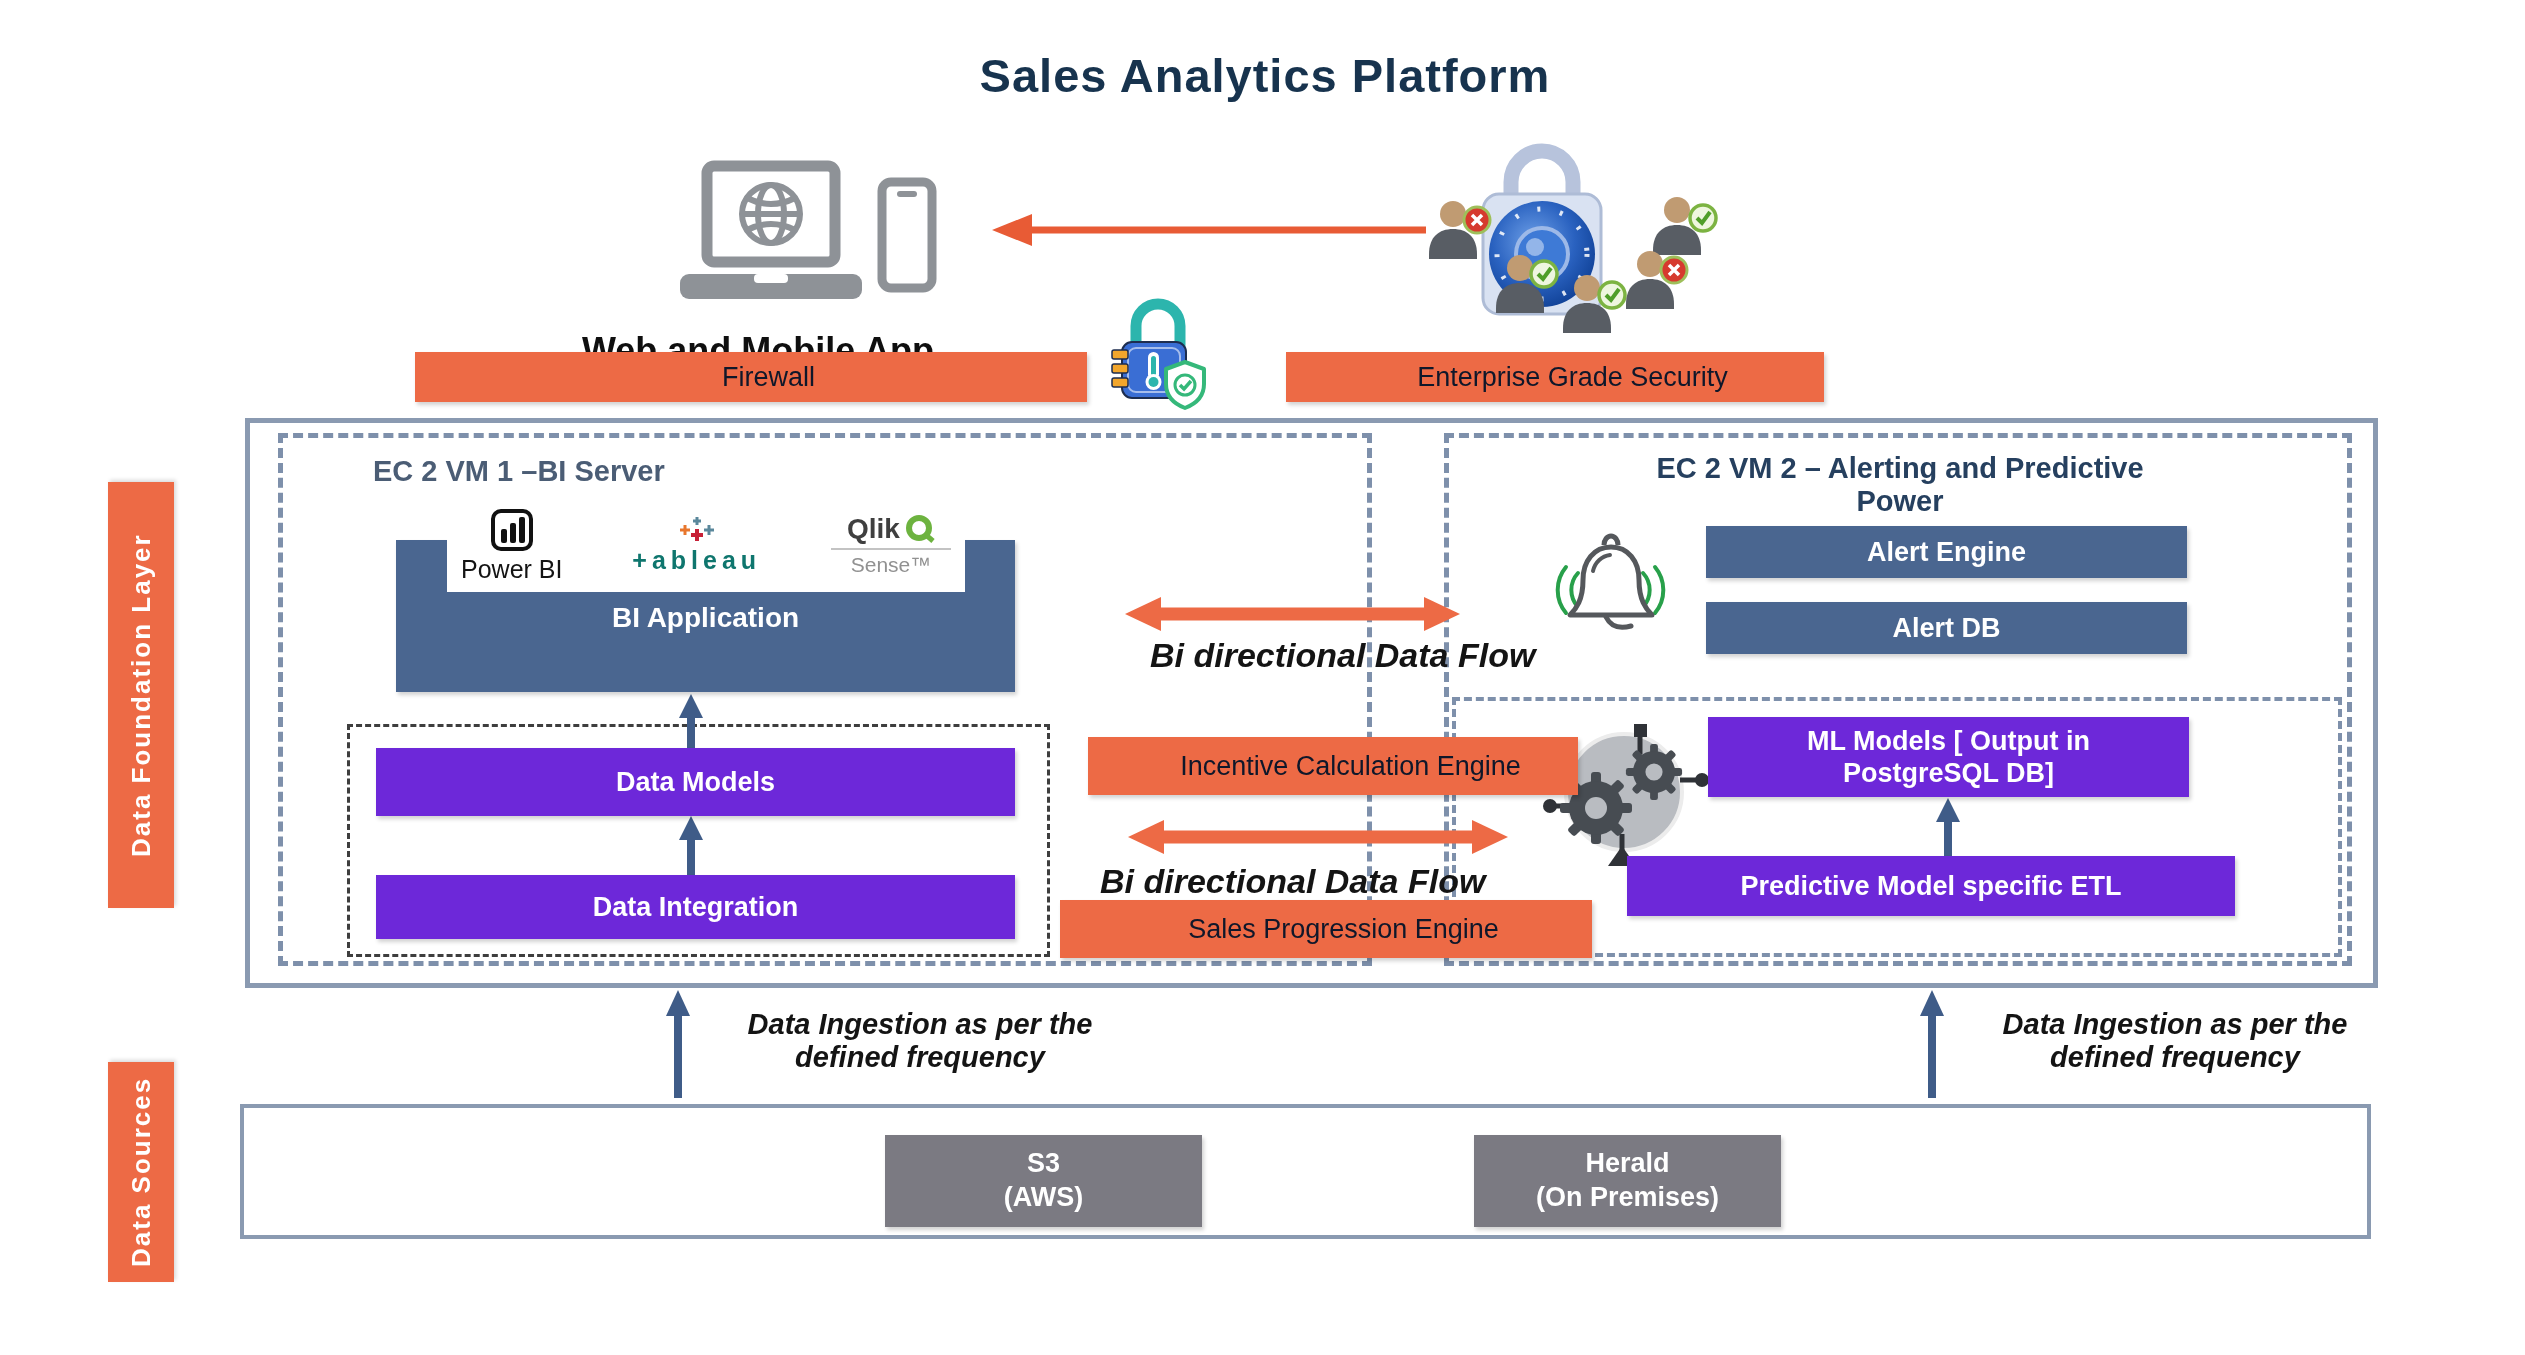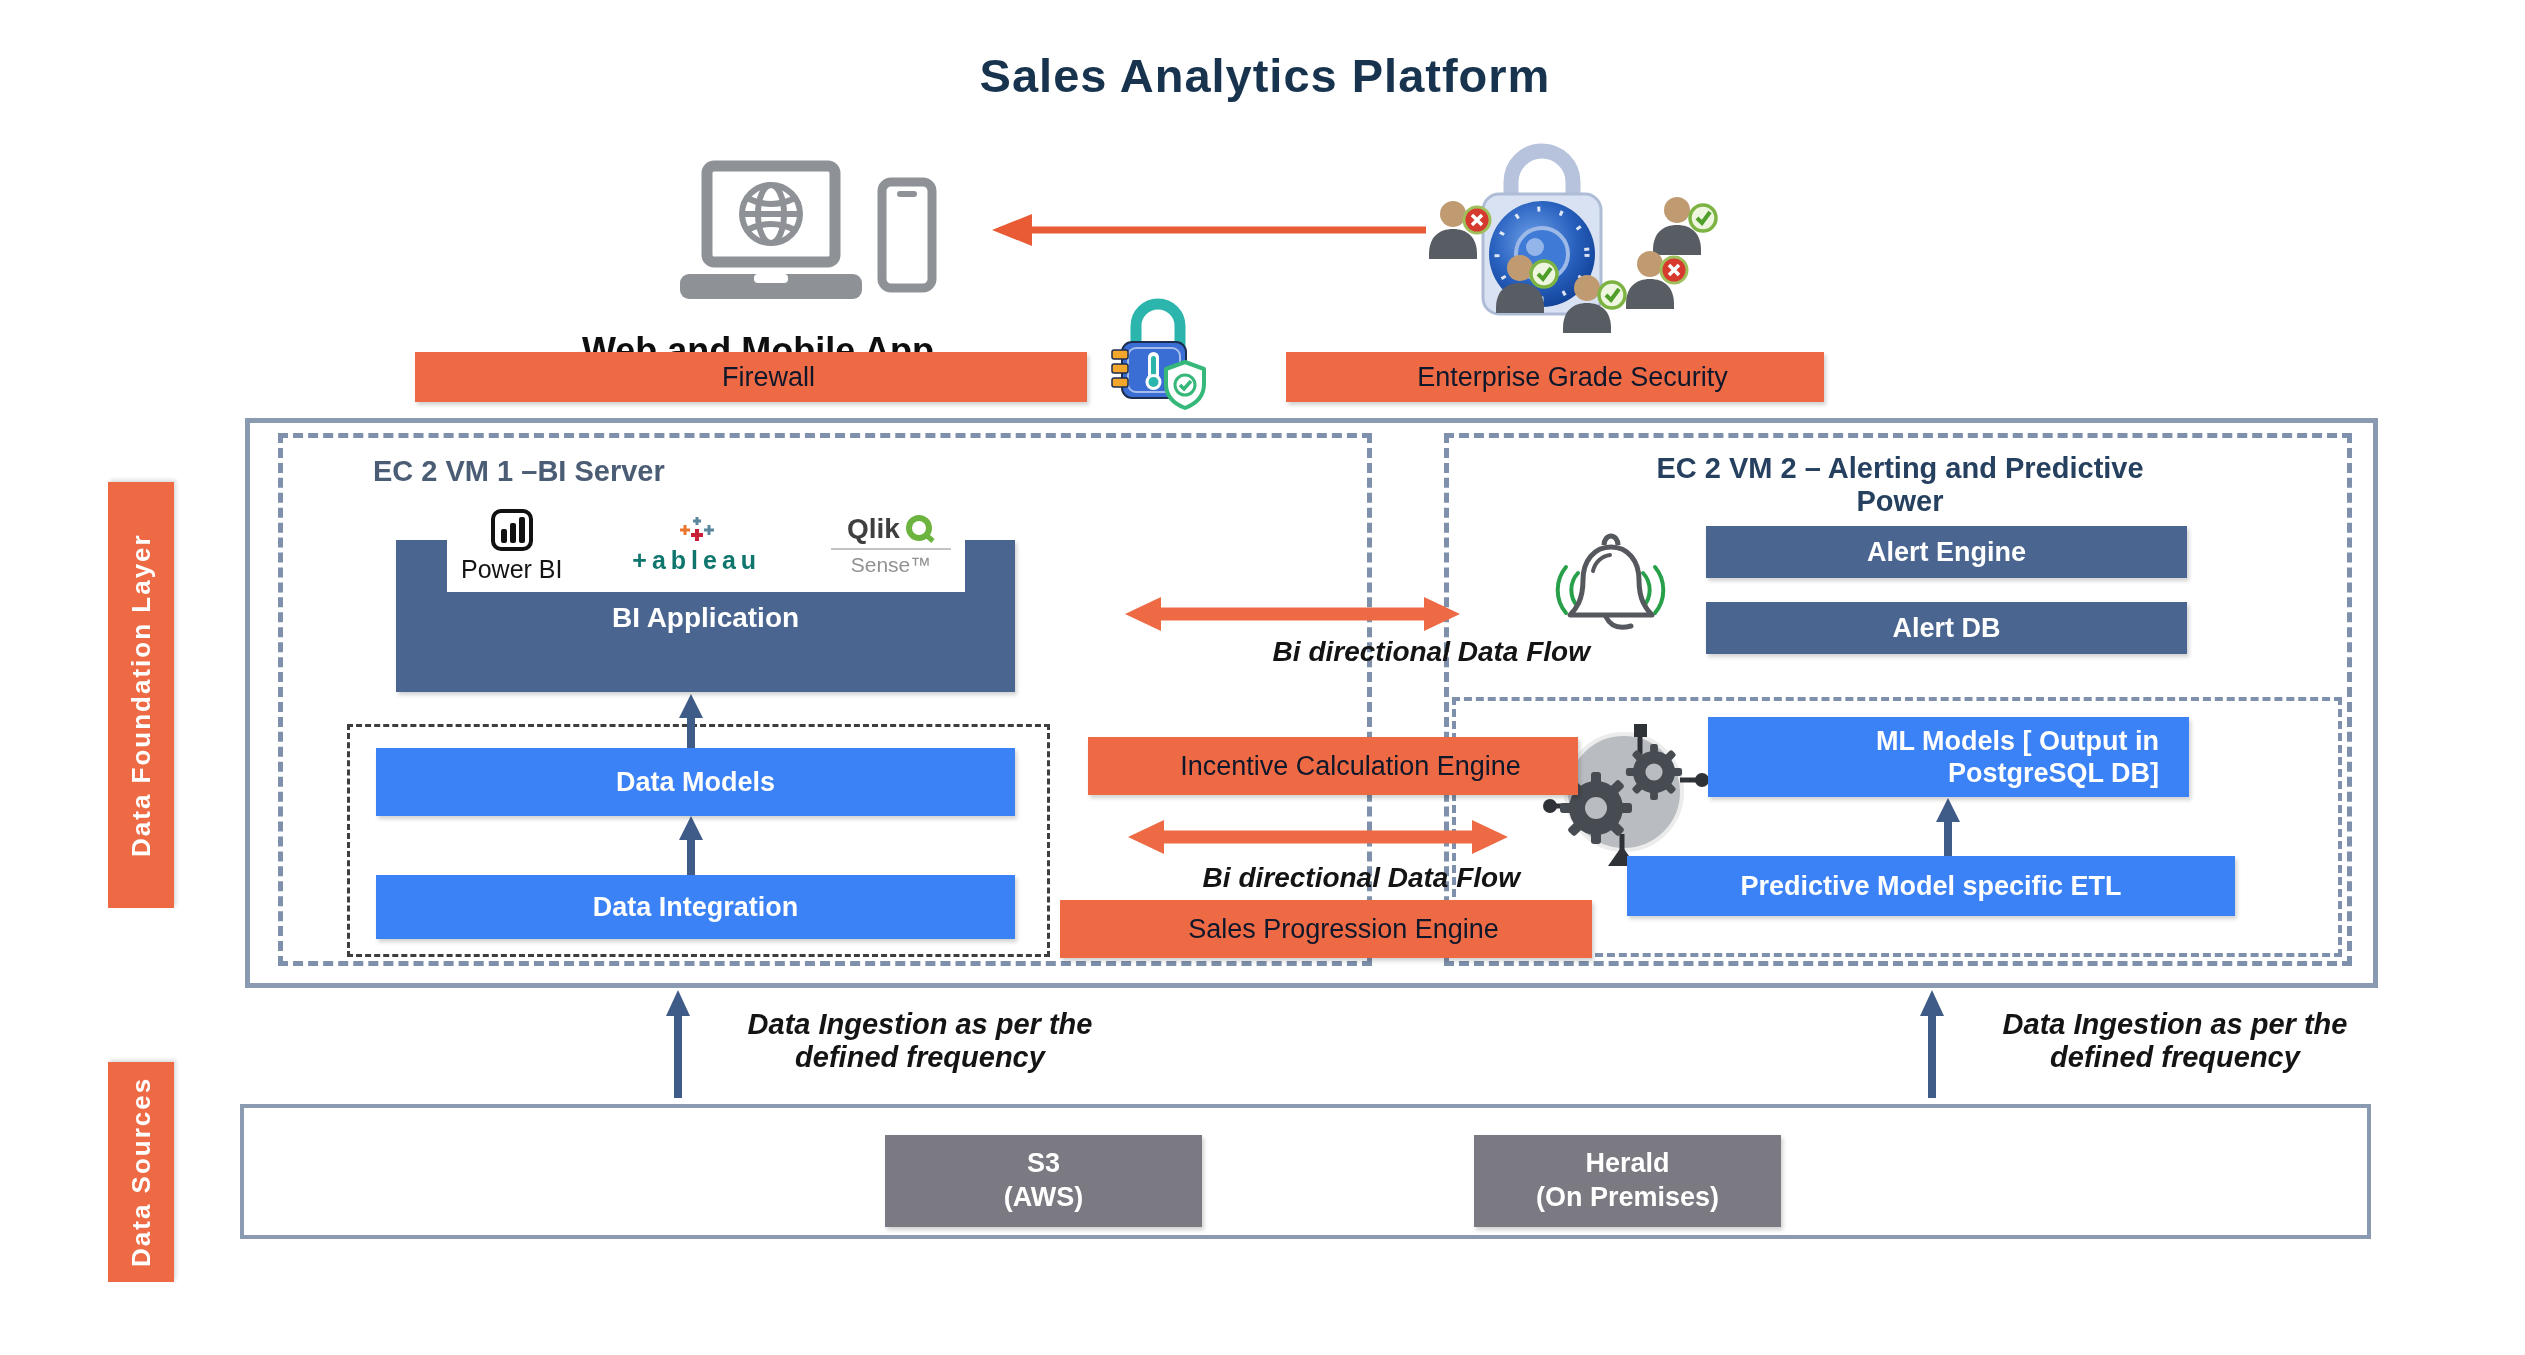--- a/index.html
+++ b/index.html
@@ -27,31 +27,31 @@
     writing-mode:vertical-rl;transform:rotate(180deg);
     font-weight:800;font-size:26px;letter-spacing:2px;z-index:3;
     box-shadow:-2px 2px 4px rgba(0,0,0,.15);
   }
   .blue-bar{
     background:#4a6690;color:#fff;font-weight:800;font-size:27px;
     display:flex;align-items:center;justify-content:center;text-align:center;
     box-shadow:2px 3px 4px rgba(0,0,0,.18);z-index:5;
   }
   .slate-bar{
-    background:#3b82f6;color:#fff;font-weight:800;font-size:27px;
-    display:flex;align-items:center;justify-content:center;text-align:right;
+    background:#6d28d9;color:#fff;font-weight:800;font-size:27px;
+    display:flex;align-items:center;justify-content:center;text-align:center;
     box-shadow:2px 3px 4px rgba(0,0,0,.18);z-index:5;
   }
   .gray-box{
     background:#7b7a82;color:#fff;font-weight:800;font-size:27px;line-height:1.25;
     display:flex;align-items:center;justify-content:center;text-align:center;
     white-space:pre-line;box-shadow:2px 3px 4px rgba(0,0,0,.18);z-index:5;
   }
   .flow-label{
-    font-style:italic;font-weight:800;font-size:28px;color:#141414;text-align:right;z-index:7;
+    font-style:italic;font-weight:800;font-size:34px;color:#141414;text-align:left;z-index:7;
   }
   .ingest-label{
     font-style:italic;font-weight:800;font-size:29px;color:#141414;text-align:center;
     white-space:pre-line;line-height:1.15;z-index:4;
   }
   .vm-title{font-weight:800;z-index:4;}
   .logo-panel{
     background:#ffffff;display:flex;align-items:center;justify-content:space-between;
     padding:4px 14px;z-index:6;
   }

